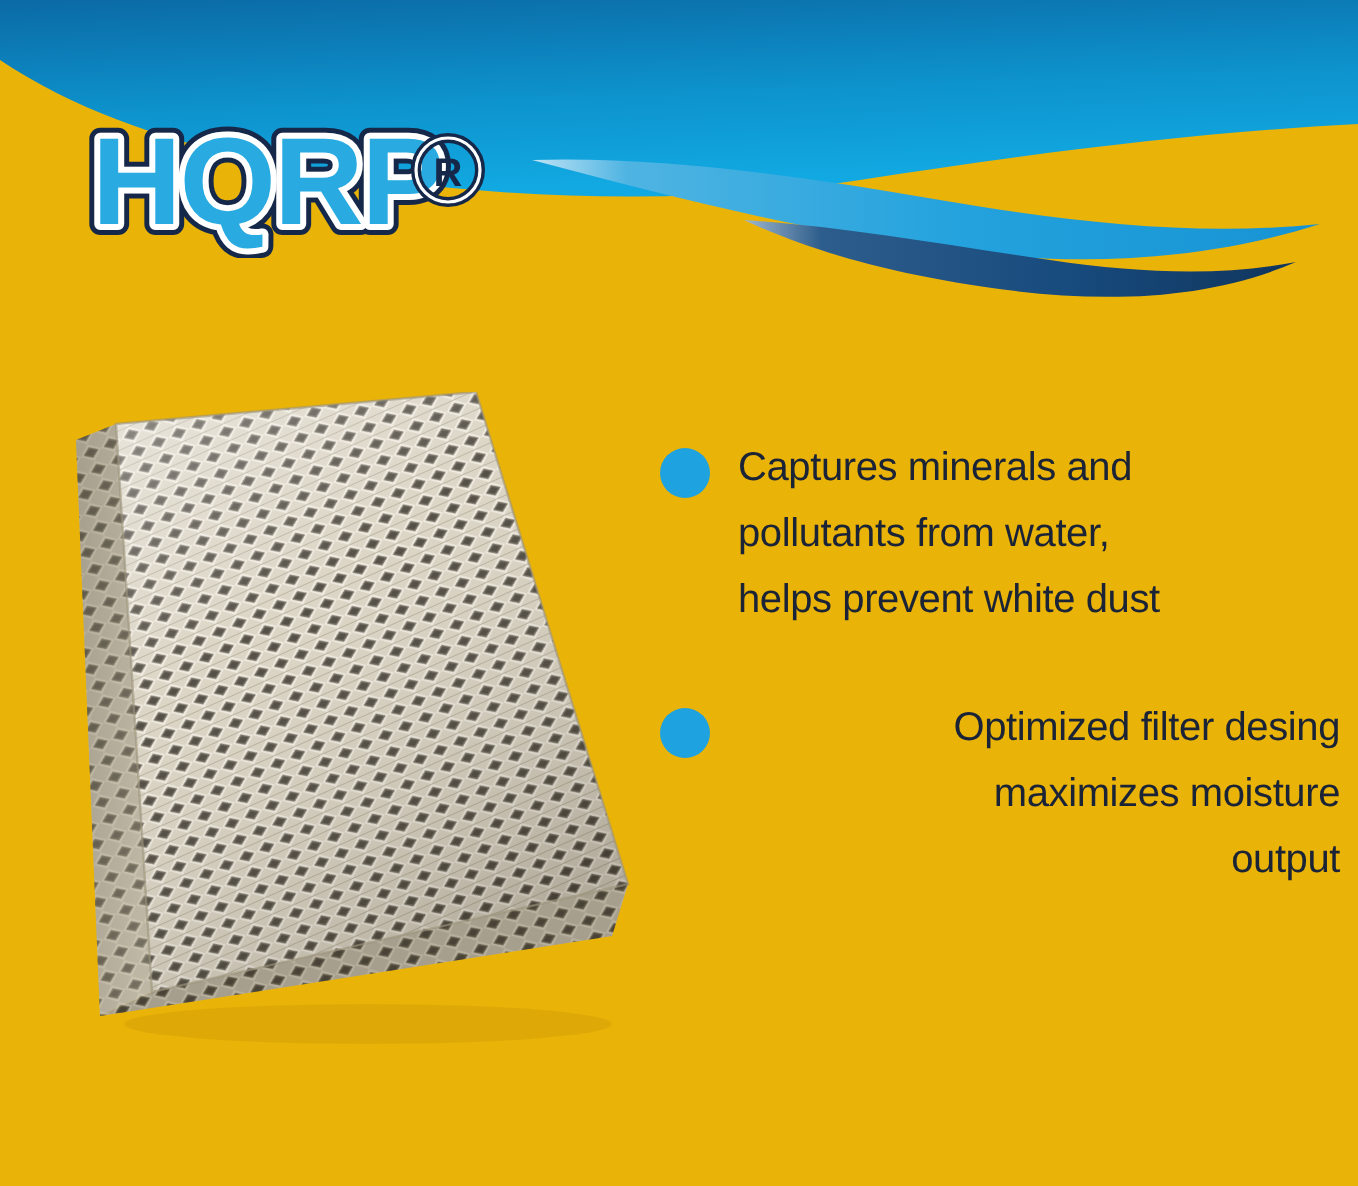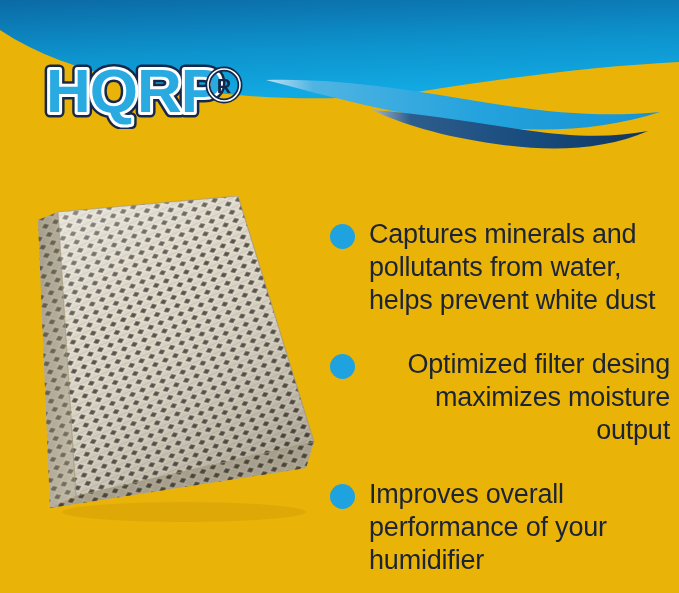--- a/index.html
+++ b/index.html
@@ -85,21 +85,21 @@
     flex: 0 0 auto;
     width: 25px;
     height: 25px;
     border-radius: 50%;
     margin-top: 6px;
     margin-right: 14px;
   }
   .feature-text {
     flex: 1 1 auto;
     font-family: "Liberation Sans", sans-serif;
-    font-size: 27px;
+    font-size: 20px;
     line-height: 33px;
     color: #1b2336;
     letter-spacing: -0.2px;
     white-space: pre-line;
   }
 </style>
 </head>
 <body>
 
 <div id="product-card">
@@ -218,22 +218,16 @@
 helps prevent white dust</div>
     </div>
 
     <div class="feature-item">
       <div class="feature-bullet" style="background:#1ea2e0;"></div>
       <div class="feature-text" style="color: rgb(27, 35, 54); text-align: right;">Optimized filter desing
 maximizes moisture
 output</div>
     </div>
 
-    <div class="feature-item">
-      <div class="feature-bullet" style="background:#1ea2e0;"></div>
-      <div class="feature-text" style="color: rgb(27, 35, 54);">Improves overall
-performance of your
-humidifier</div>
-    </div>
 
   </div>
 
 </div>
 
 </body></html>

